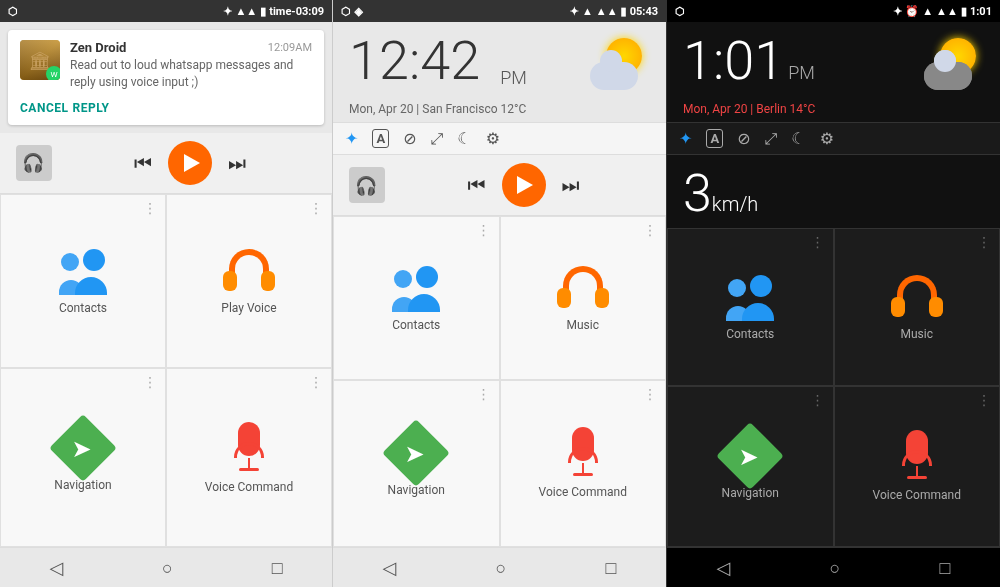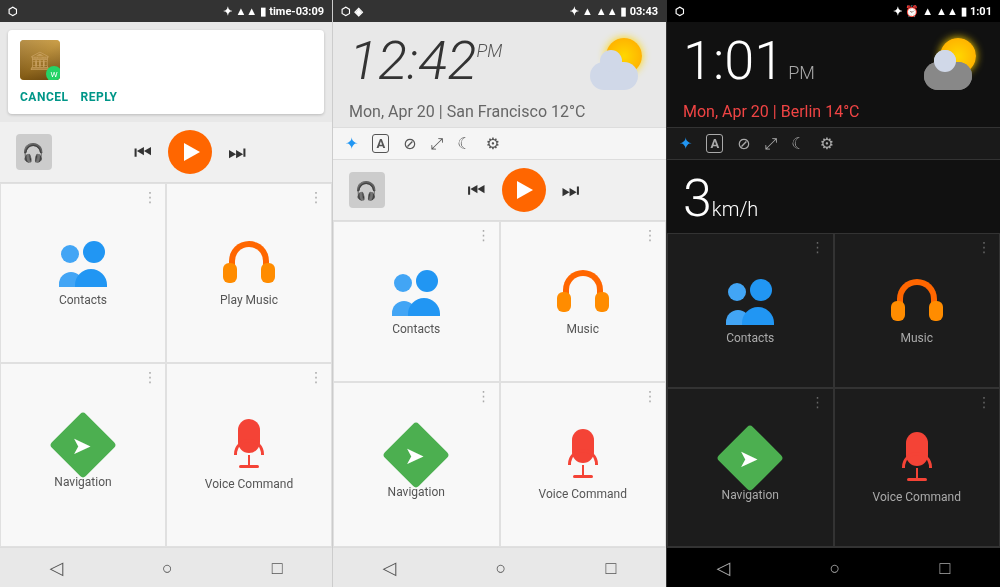--- a/index.html
+++ b/index.html
@@ -104,21 +104,21 @@
     .notif-title-row {
       display: flex;
       justify-content: space-between;
       align-items: center;
     }
     .notif-title { font-size: 13px; font-weight: bold; color: #333; }
     .notif-time { font-size: 11px; color: #999; }
     .notif-body { font-size: 12px; color: #666; margin-top: 2px; line-height: 1.4; }
     .notif-actions {
       display: flex;
-      gap: 12px;
+      gap: 4px;
       justify-content: flex-start;
       margin-top: 4px;
     }
     .notif-btn {
       font-size: 12px;
       font-weight: bold;
       color: #009688;
       text-transform: uppercase;
       cursor: pointer;
       letter-spacing: 0.5px;
@@ -167,21 +167,21 @@
     .cloud-shape::before {
       content: '';
       position: absolute;
       top: -12px;
       left: 10px;
       width: 22px;
       height: 22px;
       background: #d0d8e8;
       border-radius: 50%;
     }
-    .clock-date { font-size: 16px; color: #666; padding: 0 16px 6px; }
+    .clock-date { font-size: 12px; color: #666; padding: 0 16px 6px; }
     .clock-date-dark { color: #ef4444; }
 
     
     .speed-display {
       padding: 8px 16px 4px;
       color: #fff;
       font-size: 52px;
       font-weight: 300;
       display: flex;
       align-items: baseline;
@@ -462,20 +462,27 @@
       <span>time-03:09</span>
     </div>
   </div>
 
   <div class="notification-card">
     <div class="notif-header">
       <div class="notif-avatar">
         <span style="position:relative;z-index:1;color:#c8a060;font-size:18px;">🏛</span>
         <div class="whatsapp-badge" style="font-size:8px;">W</div>
       </div>
+      <div class="notif-content">
+        <div class="notif-title-row">
+          <span class="notif-title">Zen Droid</span>
+          <span class="notif-time">12:09AM</span>
+        </div>
+        <div class="notif-body">Read out to loud whatsapp messages and reply using voice input ;)</div>
+      </div>
     </div>
     <div class="notif-actions">
       <span class="notif-btn">CANCEL</span>
       <span class="notif-btn">REPLY</span>
     </div>
   </div>
 
   <div class="music-player">
     <div class="headphone-icon-sm">🎧</div>
     <div class="player-controls">
@@ -500,21 +507,21 @@
       <span class="app-tile-label">Contacts</span>
     </div>
 
     <div class="app-tile">
       <span class="tile-menu-dots">⋮</span>
       <div class="headphones-icon">
         <div class="hp-band"></div>
         <div class="hp-left-ear"></div>
         <div class="hp-right-ear"></div>
       </div>
-      <span class="app-tile-label">Play Music</span>
+      <span class="app-tile-label">Play Voice</span>
     </div>
 
     <div class="app-tile">
       <span class="tile-menu-dots">⋮</span>
       <div class="nav-icon">
         <span class="nav-arrow">➤</span>
       </div>
       <span class="app-tile-label">Navigation</span>
     </div>
 
@@ -542,27 +549,27 @@
   <div class="status-bar">
     <div class="status-left">
       <span>⬡</span>
       <span>◈</span>
     </div>
     <div class="status-right">
       <span>✦</span>
       <span>▲</span>
       <span>▲▲</span>
       <span>▮</span>
-      <span>03:43</span>
+      <span>05:43</span>
     </div>
   </div>
 
   <div class="clock-display">
     <div>
-      <div style="display:flex;align-items:flex-start;gap:0;font-style:italic;">
+      <div style="display:flex;align-items:flex-end;gap:20px;">
         <span class="clock-time">12:42</span>
         <span class="clock-ampm">PM</span>
       </div>
     </div>
     <div class="weather-icon-large">
       <div class="sun-circle"></div>
       <div class="cloud-shape"></div>
     </div>
   </div>
   <div class="clock-date">Mon, Apr 20 | San Francisco 12°C</div>

